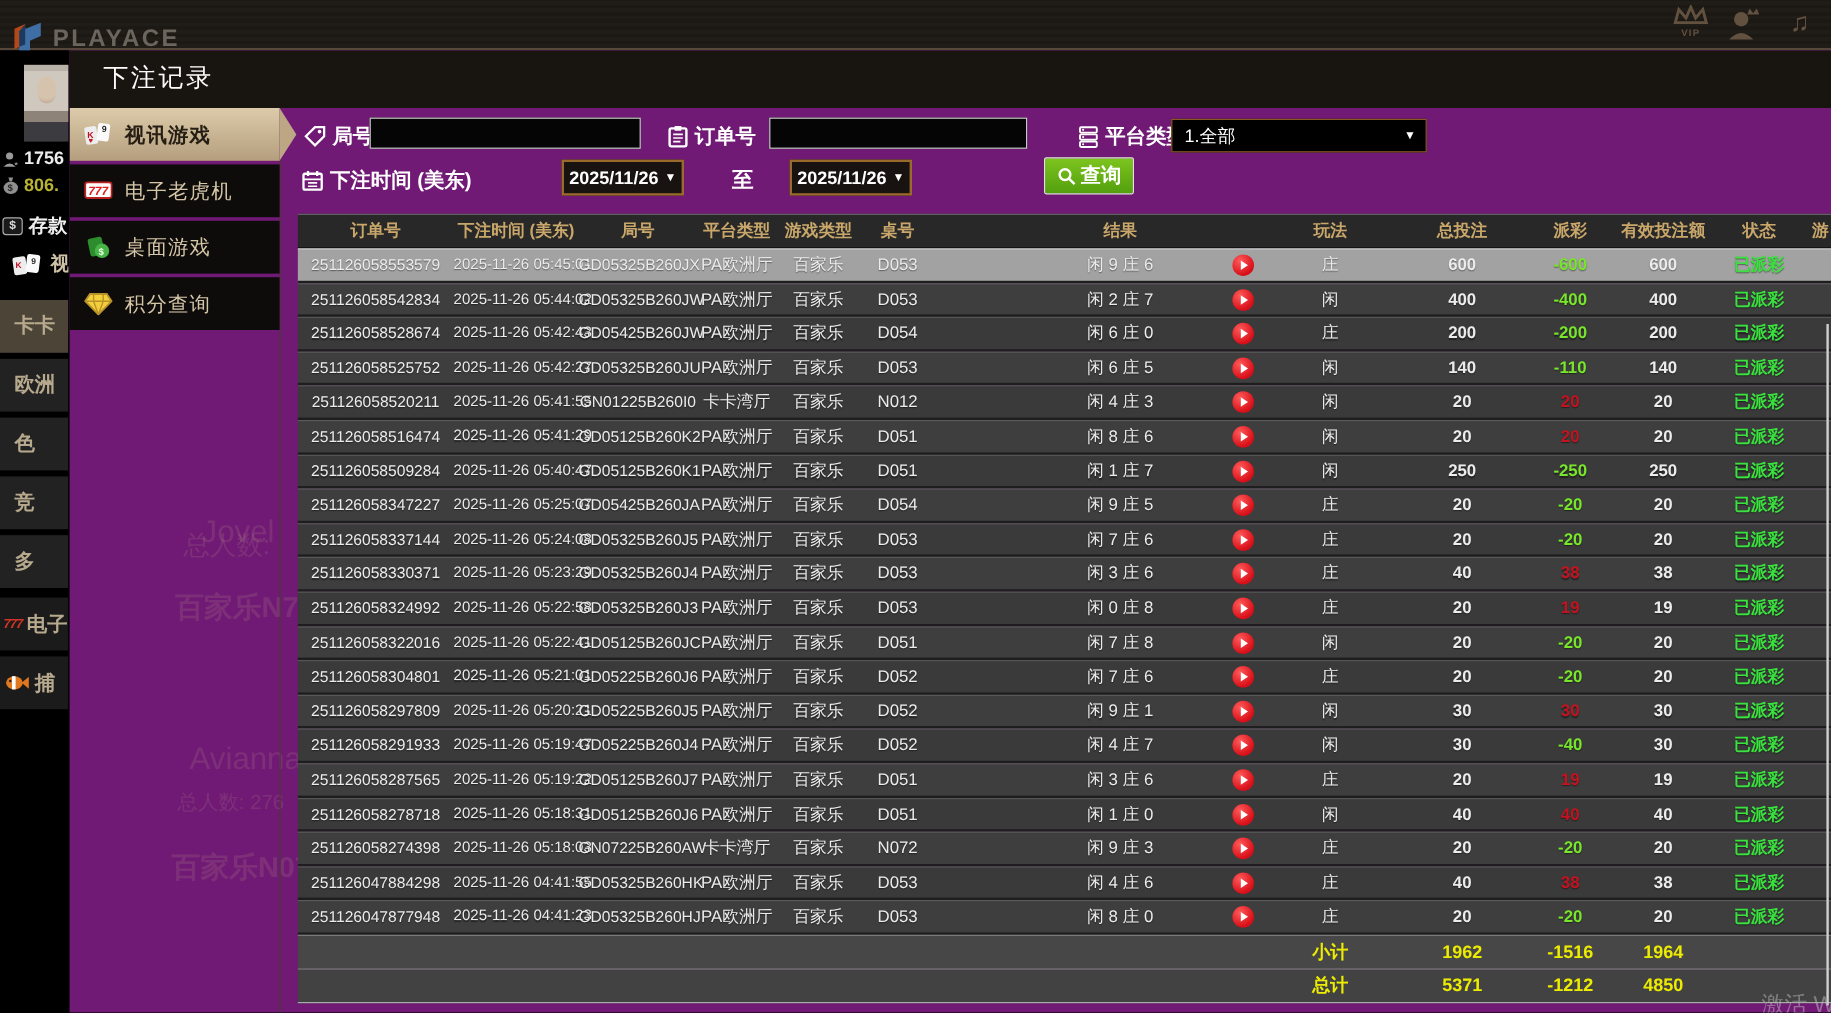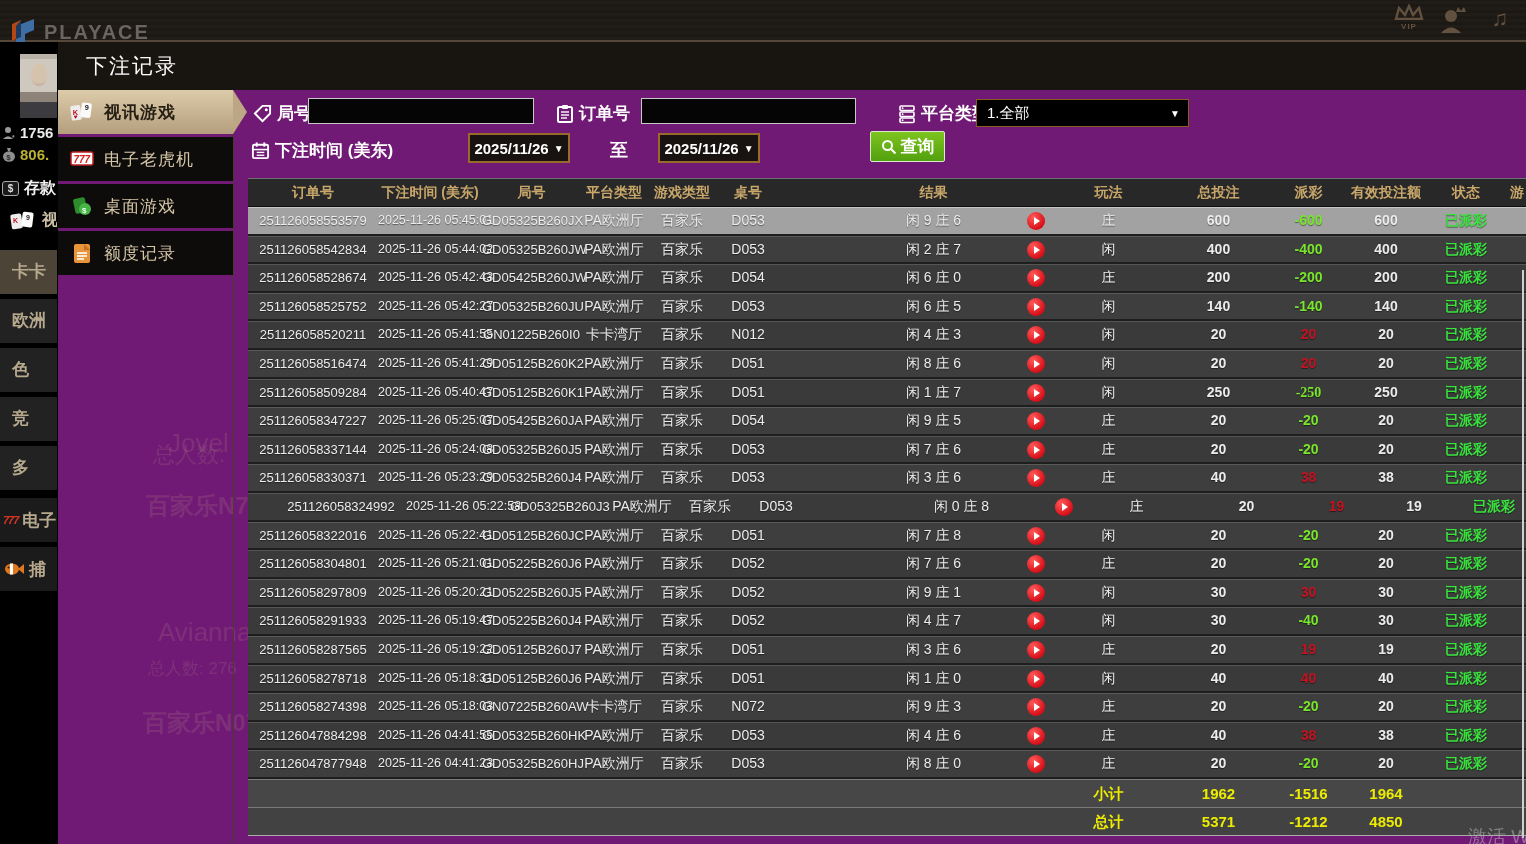--- a/index.html
+++ b/index.html
@@ -226,29 +226,26 @@
             <svg width="22" height="22" viewBox="0 0 22 22">
               <rect x="3" y="3" width="12" height="15" rx="2" fill="#2d8c2d" transform="rotate(-12 9 10)"></rect>
               <circle cx="14" cy="14" r="6" fill="#46b546"></circle>
               <text x="11" y="17.5" font-size="8" fill="#eaffea" font-weight="bold">$</text>
             </svg>
           </div>
           <div class="mi-label">桌面游戏</div>
         </div>
         <div class="menu-item">
           <div class="mi-icon">
-            <svg width="18" height="21" viewBox="0 0 18 21">
-              <rect x="1" y="1" width="16" height="19" rx="2" fill="#e8943a"></rect>
-              <path d="M11,1 L17,7 L11,7 Z" fill="#c87020"></path>
-              <line x1="4" y1="10" x2="14" y2="10" stroke="#fff" stroke-width="1.6"></line>
-              <line x1="4" y1="13" x2="14" y2="13" stroke="#fff" stroke-width="1.6"></line>
-              <line x1="4" y1="16" x2="11" y2="16" stroke="#fff" stroke-width="1.6"></line>
+            <svg width="24" height="20" viewBox="0 0 24 20">
+              <path d="M5,2 L19,2 L23,8 L12,19 L1,8 Z" fill="#f4cf3c" stroke="#b8932a" stroke-width="1.5"></path>
+              <path d="M1,8 L23,8 M8,2 L8,8 M16,2 L16,8 M8,8 L12,19 M16,8 L12,19" stroke="#b8932a" stroke-width="1.2" fill="none"></path>
             </svg>
           </div>
-          <div class="mi-label">额度记录</div>
+          <div class="mi-label">积分查询</div>
         </div>
       </div>
 
     <div class="flabel" style="left:195px;top:60px;">
       <svg width="19" height="19" viewBox="0 0 20 20">
           <path d="M2,10 L10,2 L18,2 L18,10 L10,18 Z" fill="none" stroke="#fff" stroke-width="2"></path>
           <circle cx="14" cy="6" r="1.6" fill="#fff"></circle>
         </svg>
       <span>局号</span>
     </div>
@@ -383,21 +380,21 @@
             <div class="td td-bet_time" style="width: 104px;">2025-11-26 05:42:27</div>
             <div class="td td-round_id" style="width: 99px;">GD05325B260JU</div>
             <div class="td td-platform" style="width: 66px;">PA欧洲厅</div>
             <div class="td td-game_type" style="width: 70px;">百家乐</div>
             <div class="td td-table_no" style="width: 62px;">D053</div>
             <div class="td td-spacer" style="width: 67px;"></div>
             <div class="td td-result" style="width: 175px;">闲 6 庄 5</div>
             <div class="td td-play" style="width: 30px;"><div class="playbtn"></div></div>
             <div class="td td-play_type" style="width: 115px;">闲</div>
             <div class="td td-total_bet" style="width: 105px;">140</div>
-            <div class="td td-payout neg" style="width: 75px;">-140</div>
+            <div class="td td-payout neg" style="width: 75px;">-110</div>
             <div class="td td-valid_bet" style="width: 80px;">140</div>
             <div class="td td-status" style="width: 80px;">已派彩</div>
             <div class="td td-game" style="width: 100px;"></div>
           </div>
           <div class="tr">
             <div class="td td-order_id" style="width: 130px;">251126058520211</div>
             <div class="td td-bet_time" style="width: 104px;">2025-11-26 05:41:55</div>
             <div class="td td-round_id" style="width: 99px;">GN01225B260I0</div>
             <div class="td td-platform" style="width: 66px;">卡卡湾厅</div>
             <div class="td td-game_type" style="width: 70px;">百家乐</div>
@@ -434,21 +431,21 @@
             <div class="td td-bet_time" style="width: 104px;">2025-11-26 05:40:47</div>
             <div class="td td-round_id" style="width: 99px;">GD05125B260K1</div>
             <div class="td td-platform" style="width: 66px;">PA欧洲厅</div>
             <div class="td td-game_type" style="width: 70px;">百家乐</div>
             <div class="td td-table_no" style="width: 62px;">D051</div>
             <div class="td td-spacer" style="width: 67px;"></div>
             <div class="td td-result" style="width: 175px;">闲 1 庄 7</div>
             <div class="td td-play" style="width: 30px;"><div class="playbtn"></div></div>
             <div class="td td-play_type" style="width: 115px;">闲</div>
             <div class="td td-total_bet" style="width: 105px;">250</div>
-            <div class="td td-payout neg" style="width: 75px; font-family: Liberation Serif, serif;">-250</div>
+            <div class="td td-payout neg" style="width: 75px;">-250</div>
             <div class="td td-valid_bet" style="width: 80px;">250</div>
             <div class="td td-status" style="width: 80px;">已派彩</div>
             <div class="td td-game" style="width: 100px;"></div>
           </div>
           <div class="tr">
             <div class="td td-order_id" style="width: 130px;">251126058347227</div>
             <div class="td td-bet_time" style="width: 104px;">2025-11-26 05:25:07</div>
             <div class="td td-round_id" style="width: 99px;">GD05425B260JA</div>
             <div class="td td-platform" style="width: 66px;">PA欧洲厅</div>
             <div class="td td-game_type" style="width: 70px;">百家乐</div>
@@ -491,21 +488,21 @@
             <div class="td td-result" style="width: 175px;">闲 3 庄 6</div>
             <div class="td td-play" style="width: 30px;"><div class="playbtn"></div></div>
             <div class="td td-play_type" style="width: 115px;">庄</div>
             <div class="td td-total_bet" style="width: 105px;">40</div>
             <div class="td td-payout pos" style="width: 75px;">38</div>
             <div class="td td-valid_bet" style="width: 80px;">38</div>
             <div class="td td-status" style="width: 80px;">已派彩</div>
             <div class="td td-game" style="width: 100px;"></div>
           </div>
           <div class="tr">
-            <div class="td td-order_id" style="width: 130px; padding-left: 28px;">251126058324992</div>
+            <div class="td td-order_id" style="width: 130px;">251126058324992</div>
             <div class="td td-bet_time" style="width: 104px;">2025-11-26 05:22:58</div>
             <div class="td td-round_id" style="width: 99px;">GD05325B260J3</div>
             <div class="td td-platform" style="width: 66px;">PA欧洲厅</div>
             <div class="td td-game_type" style="width: 70px;">百家乐</div>
             <div class="td td-table_no" style="width: 62px;">D053</div>
             <div class="td td-spacer" style="width: 67px;"></div>
             <div class="td td-result" style="width: 175px;">闲 0 庄 8</div>
             <div class="td td-play" style="width: 30px;"><div class="playbtn"></div></div>
             <div class="td td-play_type" style="width: 115px;">庄</div>
             <div class="td td-total_bet" style="width: 105px;">20</div>

